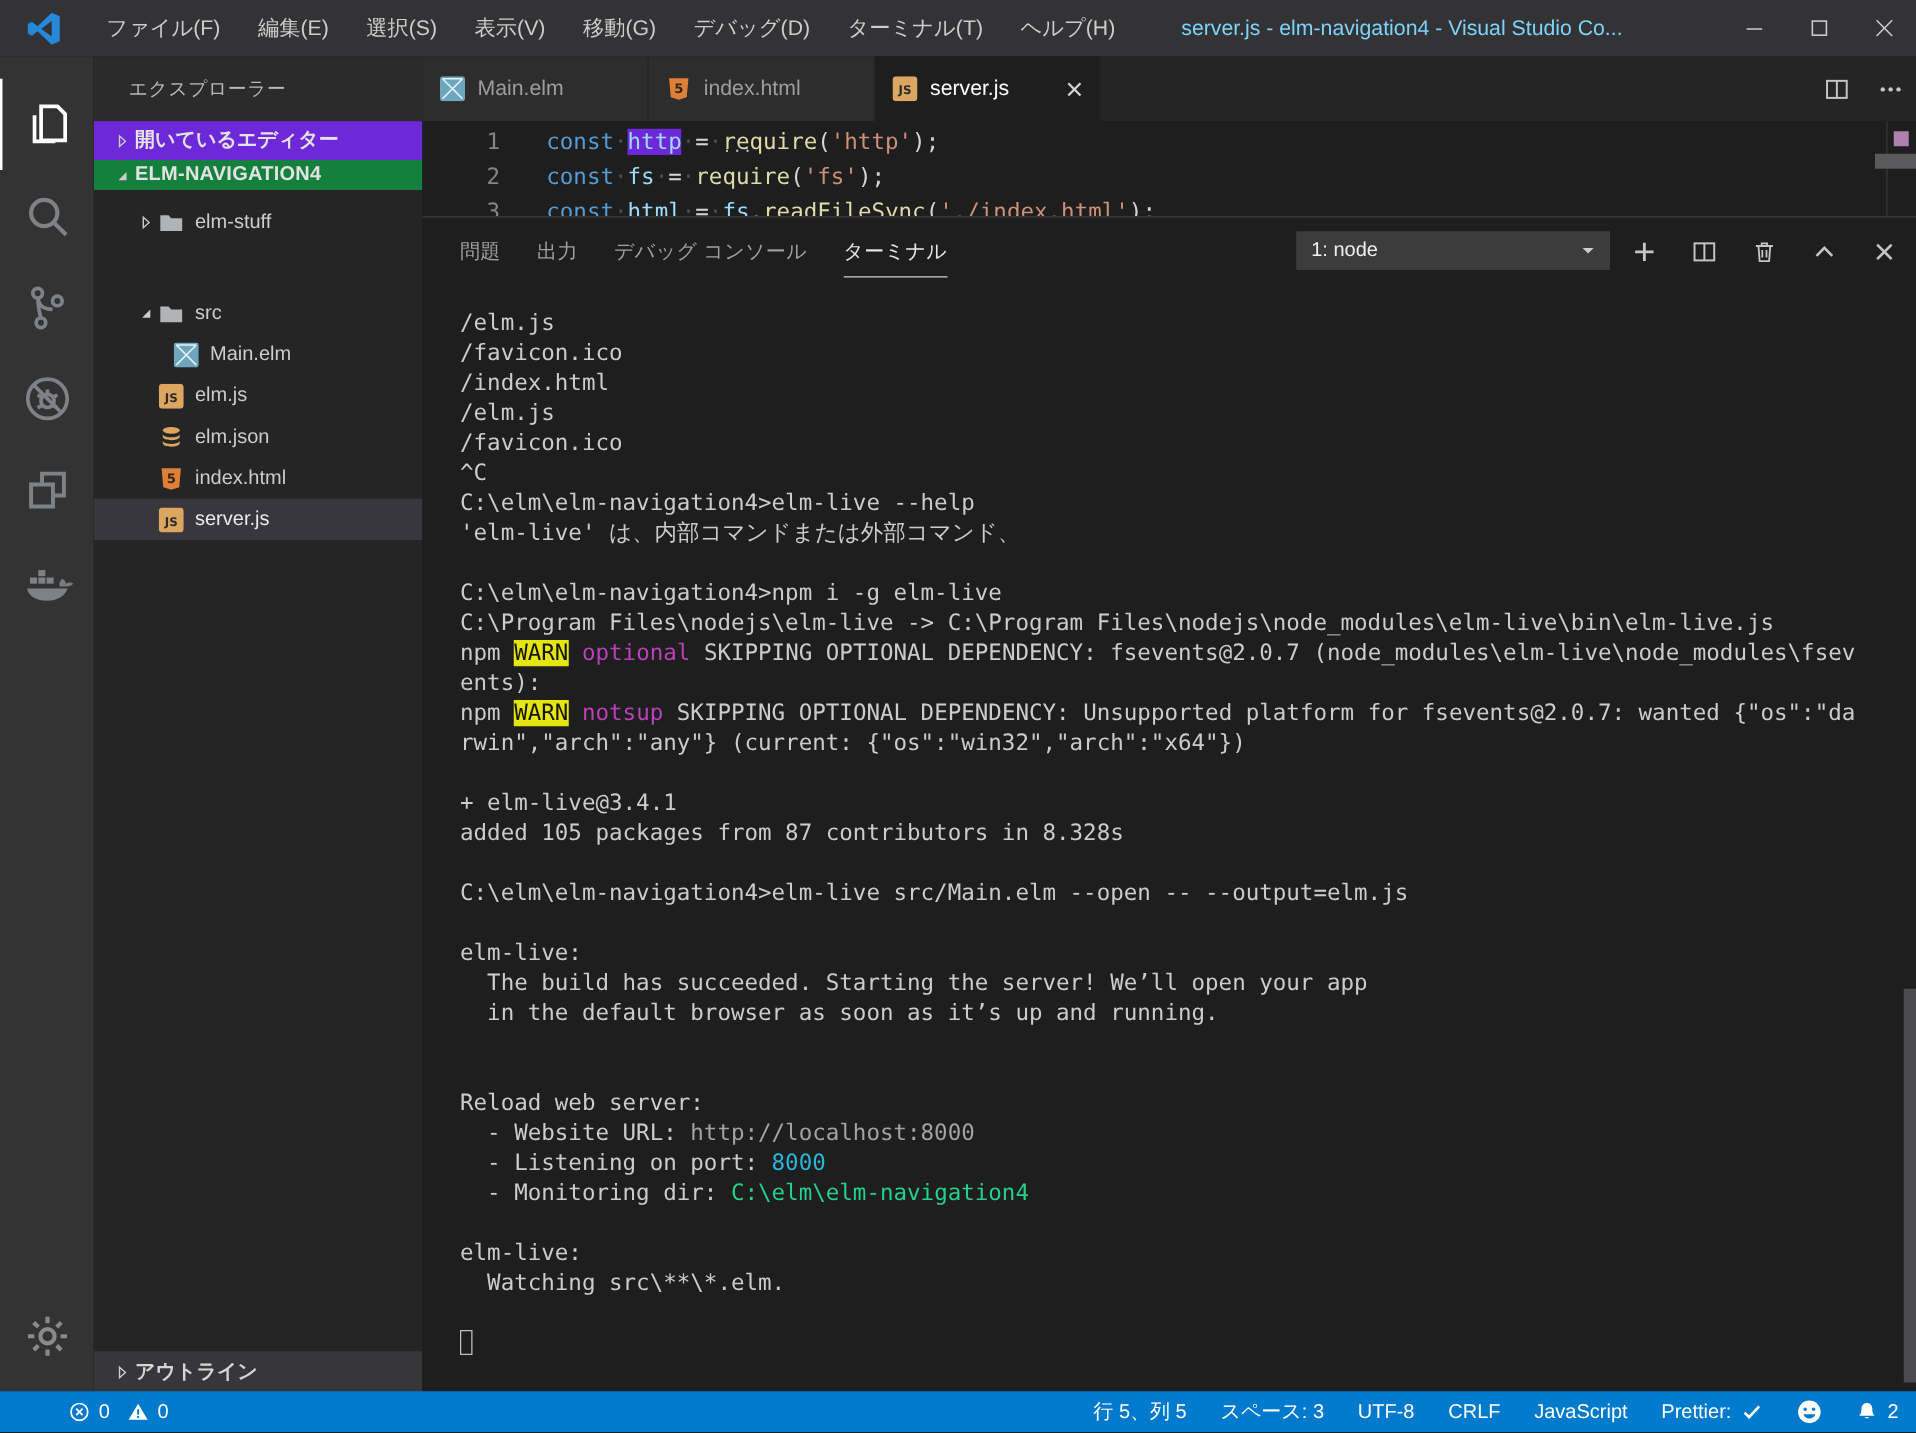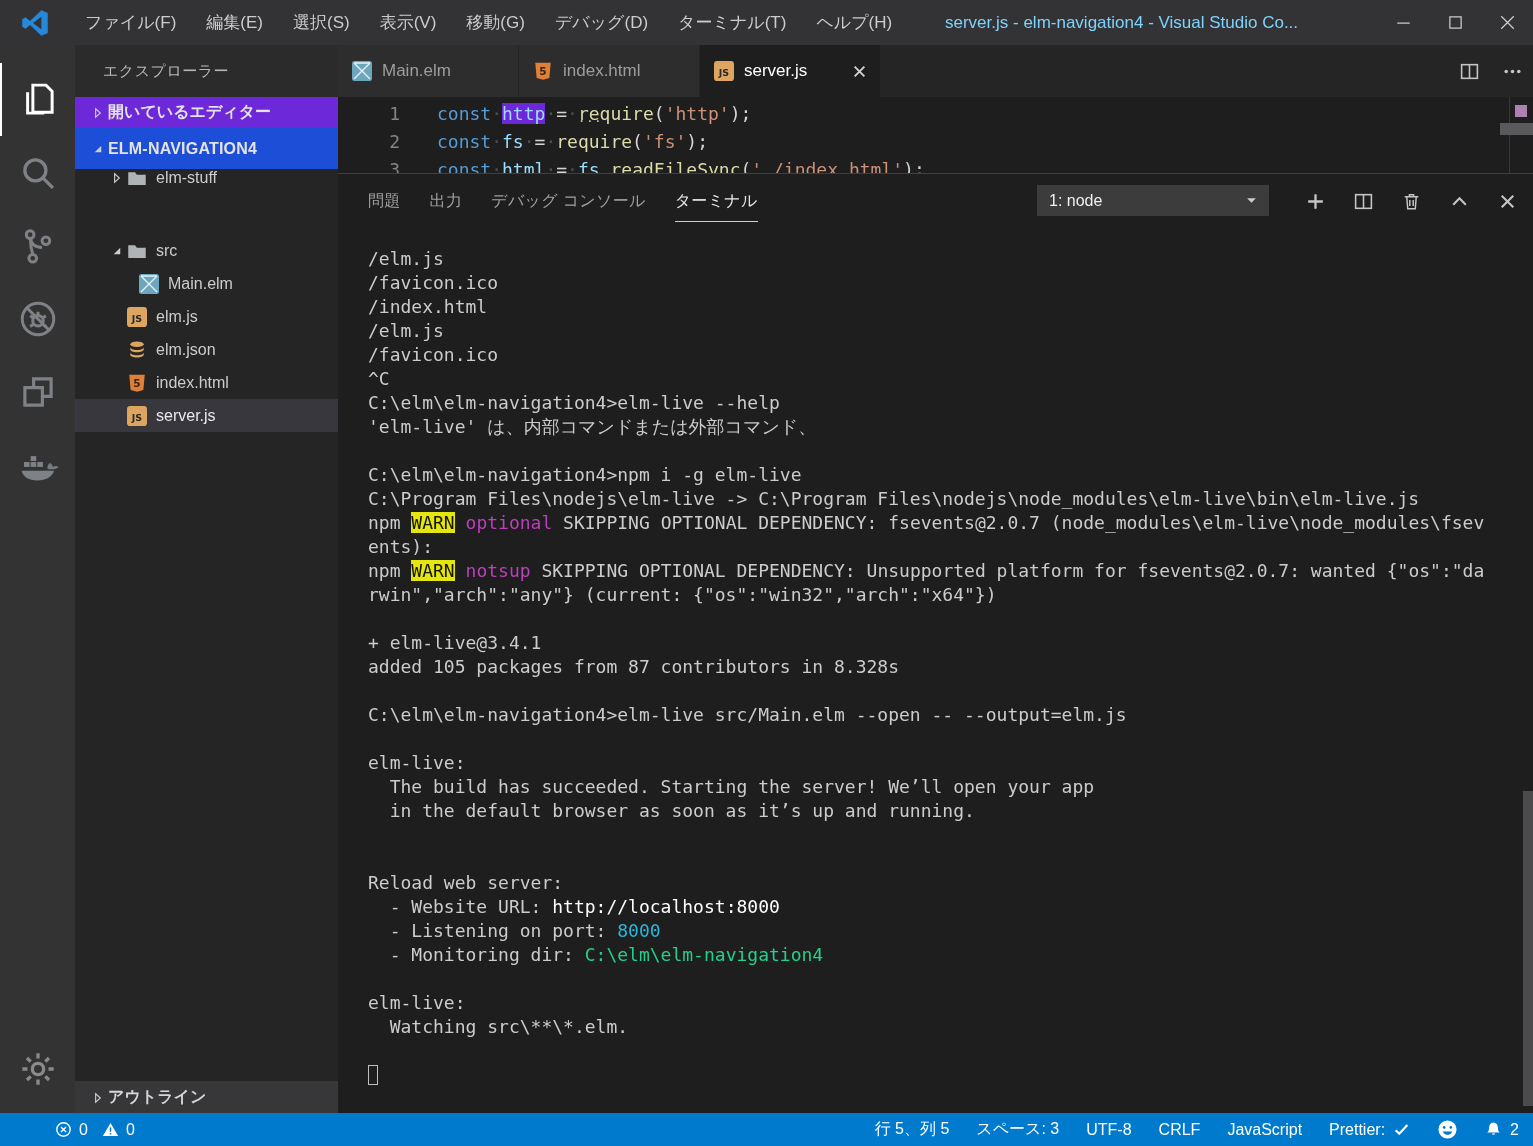--- a/index.html
+++ b/index.html
@@ -35,21 +35,21 @@
     display:flex; align-items:center; justify-content:center; color:#8a8a8a; }
   .act-settings svg { width:40px; height:40px; }
 
   
   .sidebar { width:263px; background:#252526; position:relative; font-size:16px; overflow:hidden; }
   .sb-title { height:52px; background:#2b2b2c; display:flex; align-items:center;
     padding-left:28px; font-size:15px; color:#b8b8b8; letter-spacing:0.5px; }
   .sb-section { height:31px; display:flex; align-items:center; font-weight:bold;
     color:#e3e3e3; font-size:16px; }
   .sb-section.open-editors { background:#6d28d9; }
-  .sb-section.root-folder { background:#1d4ed8; height:41px; letter-spacing:0.2px; }
+  .sb-section.root-folder { background:#15803d; height:24px; letter-spacing:0.2px; }
   .sb-section .chev { width:22px; margin-left:11px; display:flex; justify-content:center; }
   .tree { position:absolute; top:116px; left:0; right:0; }
   .tree-item { height:33px; display:flex; align-items:center; color:#cccccc; }
   .tree-item.selected { background:#37373d; color:#eaeaea; }
   .tree-item .chev { width:22px; display:flex; justify-content:center; flex:none; }
   .tree-item .ficon { width:20px; height:20px; margin-right:9px; flex:none; }
   .tree-item .ficon svg { width:20px; height:20px; }
   .chev svg { width:15px; height:15px; }
   .sb-outline { position:absolute; bottom:0; left:0; right:0; height:32px; background:#37373a;
     display:flex; align-items:center; font-weight:bold; color:#d6d6d6; font-size:16px; }
@@ -92,36 +92,36 @@
   
   .panel { flex:1; border-top:1px solid #3f3f41; position:relative; display:flex;
     flex-direction:column; background:#1e1e1e; min-height:0; }
   .panel-header { height:54px; flex:none; display:flex; align-items:center;
     padding-left:30px; position:relative; }
   .panel-tab { margin-right:29px; font-size:16px; color:#a0a0a0; height:100%;
     display:flex; align-items:center; position:relative; letter-spacing:0.3px; }
   .panel-tab.active { color:#e7e7e7; }
   .panel-tab.active::after { content:""; position:absolute; left:0; right:0; bottom:6px;
     height:1px; background:#cfcfcf; }
-  .term-dropdown { position:absolute; left:699px; top:11px; width:232px; height:31px;
+  .term-dropdown { position:absolute; left:699px; top:11px; width:251px; height:31px;
     background:#3c3c3c; color:#f0f0f0; font-size:16px; display:flex; align-items:center;
     padding:0 12px; }
   .term-dropdown .dd-label { flex:1; }
   .term-dropdown svg { width:11px; height:11px; color:#cccccc; }
   .panel-icons { position:absolute; right:15px; top:0; height:100%; display:flex;
     align-items:center; gap:27px; color:#c5c5c5; }
   .panel-icons svg { width:21px; height:21px; }
 
   .terminal { flex:1; position:relative; overflow:hidden; padding:19px 0 0 30px;
     font-family:"DejaVu Sans Mono","Liberation Mono",monospace; font-size:18px; color:#cccccc; }
   .term-line { height:24px; line-height:24px; white-space:pre; }
   .t-d { color:#cccccc; }
   .t-w { color:#151500; background:#e5e510; }
   .t-m { color:#bc3fbc; }
-  .t-b { color:#ffffff; }
+  .t-b { color:#a3a3a3; }
   .t-c { color:#29b8db; }
   .t-g { color:#23d18b; }
   .cursor { display:inline-block; width:10px; height:20px; border:1px solid #bfbfbf;
     vertical-align:middle; margin-top:-3px; }
   .term-scrollbar { position:absolute; right:0; top:617px; width:10px; height:315px;
     background:#4b4b4e; }
 
   
   .statusbar { position:absolute; bottom:0; left:0; right:0; height:33px; background:#007acc;
     color:#ffffff; display:flex; align-items:center; font-size:16px; }

